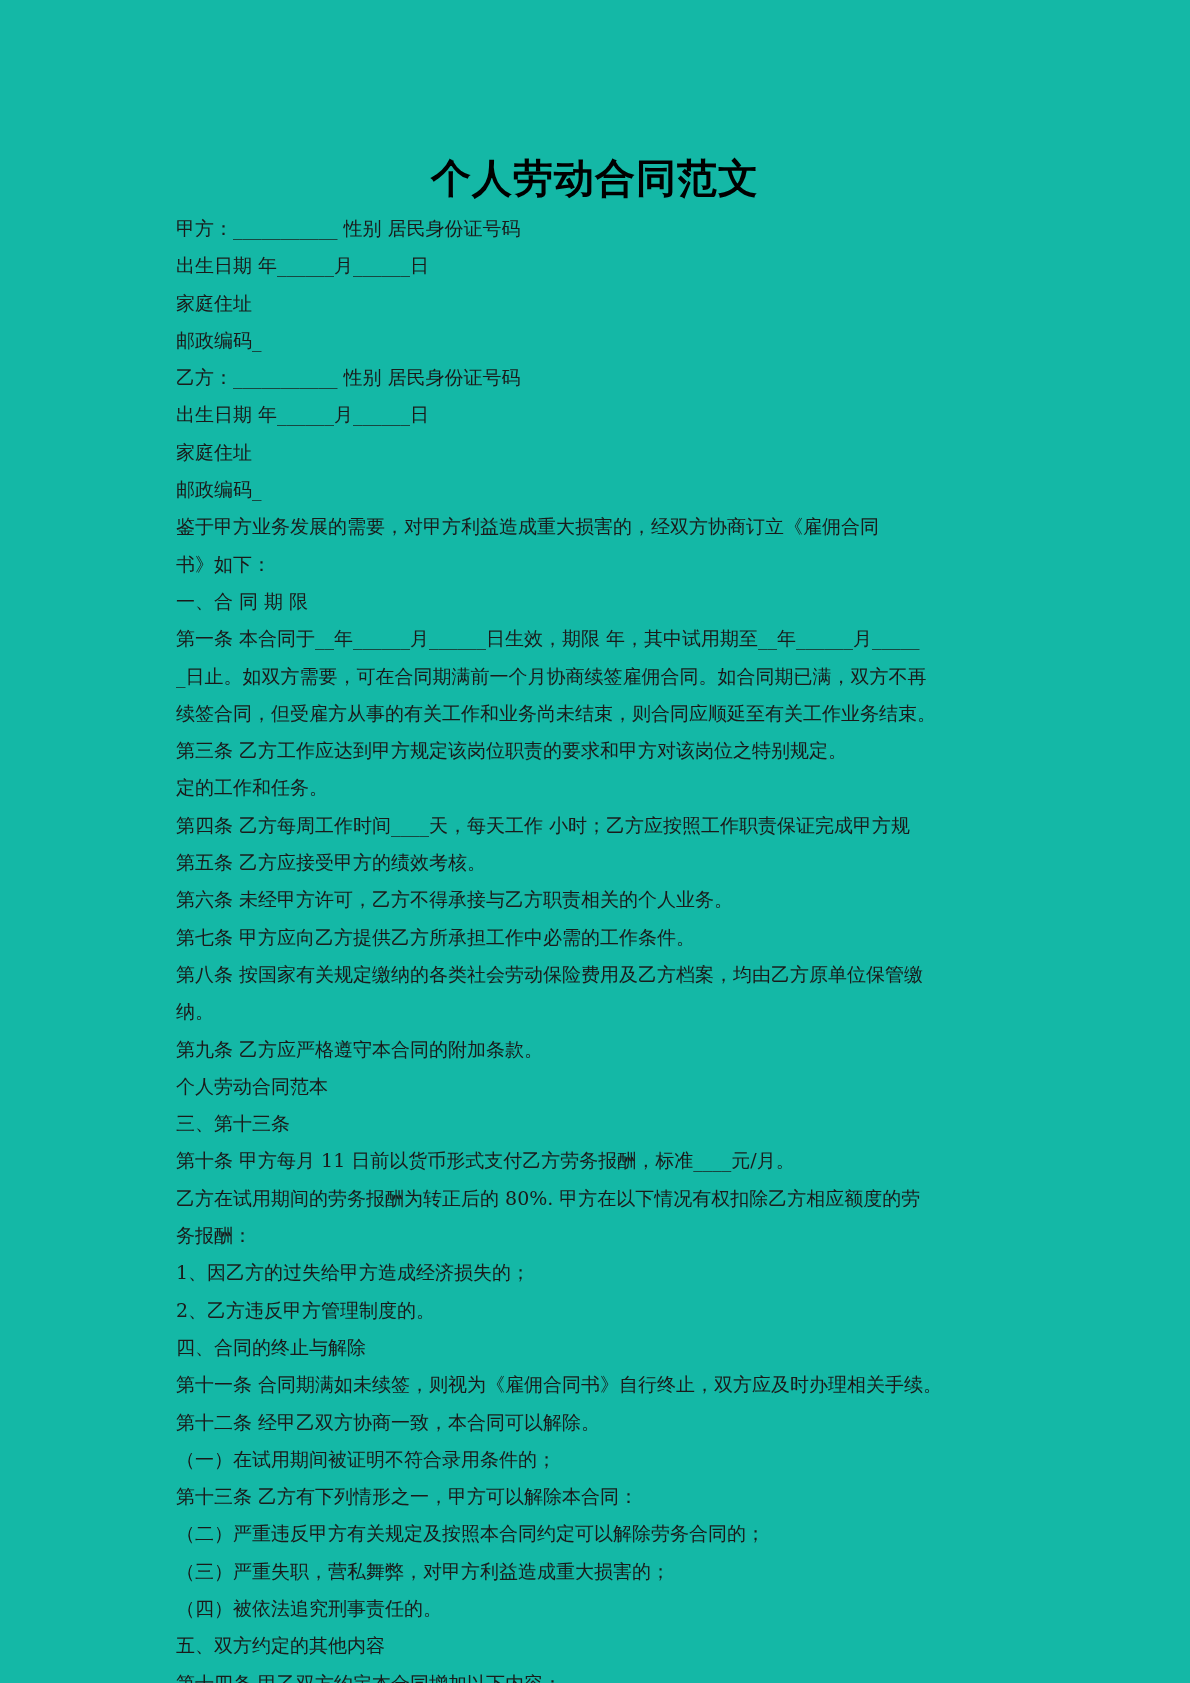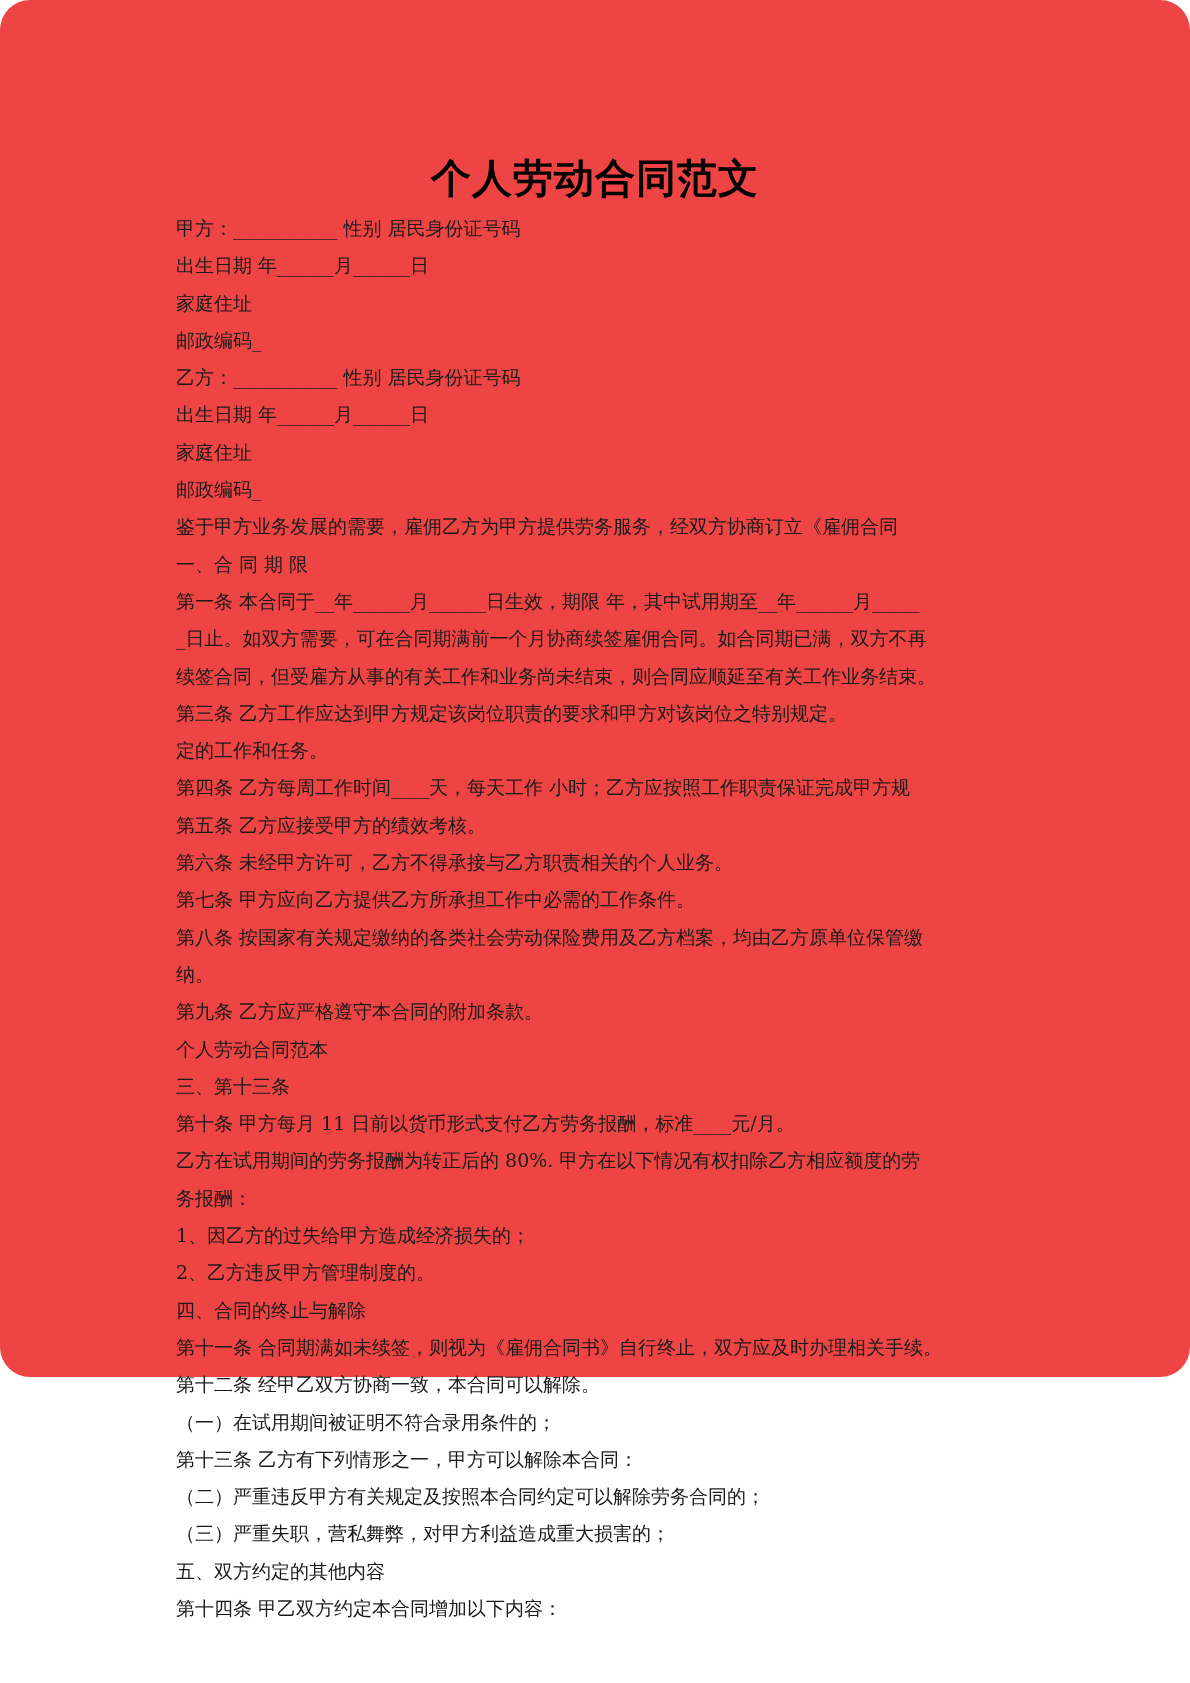--- a/index.html
+++ b/index.html
@@ -1,21 +1,20 @@
 <!DOCTYPE html>
 <html><head>
 <meta charset="utf-8">
 <style>
   html, body { margin: 0; padding: 0; background: #ffffff; }
   body { width: 1190px; height: 1683px; position: relative; overflow: hidden; }
   .page {
-    position: absolute; left: 0; top: 0; width: 1190px; height: 1377px;
-    background: #ef4444; color: #111111;
+    position: absolute; left: 0; top: 0; width: 1190px; height: 1683px;
+    background: #14b8a6; color: #111111;
     font-family: "DejaVu Serif", "Liberation Serif", serif;
-    border-radius: 30px;
   }
   .title {
     position: absolute; left: 0; top: 150px; width: 1190px; text-align: center;
     font-family: "DejaVu Sans", "Liberation Sans", sans-serif;
     font-size: 40px; font-weight: bold; line-height: 56px; letter-spacing: 1px;
     color: #000000;
   }
   .body {
     position: absolute; left: 168px; top: 206px; width: 860px;
     font-size: 19px; line-height: 29.3px; color: #1a1a1a;
@@ -29,21 +28,22 @@
   <div class="title">个人劳动合同范文</div>
   <div class="body">
     <p class="line">甲方：___________ 性别 居民身份证号码</p>
     <p class="line">出生日期 年______月______日</p>
     <p class="line">家庭住址</p>
     <p class="line">邮政编码_</p>
     <p class="line">乙方：___________ 性别 居民身份证号码</p>
     <p class="line">出生日期 年______月______日</p>
     <p class="line">家庭住址</p>
     <p class="line">邮政编码_</p>
-    <p class="line">鉴于甲方业务发展的需要，雇佣乙方为甲方提供劳务服务，经双方协商订立《雇佣合同</p>
+    <p class="line">鉴于甲方业务发展的需要，对甲方利益造成重大损害的，经双方协商订立《雇佣合同</p>
+    <p class="line">书》如下：</p>
     <p class="line">一、合 同 期 限</p>
     <p class="line">第一条 本合同于__年______月______日生效，期限 年，其中试用期至__年______月_____</p>
     <p class="line">_日止。如双方需要，可在合同期满前一个月协商续签雇佣合同。如合同期已满，双方不再</p>
     <p class="line">续签合同，但受雇方从事的有关工作和业务尚未结束，则合同应顺延至有关工作业务结束。</p>
     <p class="line">第三条 乙方工作应达到甲方规定该岗位职责的要求和甲方对该岗位之特别规定。</p>
     <p class="line">定的工作和任务。</p>
     <p class="line">第四条 乙方每周工作时间____天，每天工作 小时；乙方应按照工作职责保证完成甲方规</p>
     <p class="line">第五条 乙方应接受甲方的绩效考核。</p>
     <p class="line">第六条 未经甲方许可，乙方不得承接与乙方职责相关的个人业务。</p>
     <p class="line">第七条 甲方应向乙方提供乙方所承担工作中必需的工作条件。</p>
@@ -57,16 +57,17 @@
     <p class="line">务报酬：</p>
     <p class="line">1、因乙方的过失给甲方造成经济损失的；</p>
     <p class="line">2、乙方违反甲方管理制度的。</p>
     <p class="line">四、合同的终止与解除</p>
     <p class="line">第十一条 合同期满如未续签，则视为《雇佣合同书》自行终止，双方应及时办理相关手续。</p>
     <p class="line">第十二条 经甲乙双方协商一致，本合同可以解除。</p>
     <p class="line">（一）在试用期间被证明不符合录用条件的；</p>
     <p class="line">第十三条 乙方有下列情形之一，甲方可以解除本合同：</p>
     <p class="line">（二）严重违反甲方有关规定及按照本合同约定可以解除劳务合同的；</p>
     <p class="line">（三）严重失职，营私舞弊，对甲方利益造成重大损害的；</p>
+    <p class="line">（四）被依法追究刑事责任的。</p>
     <p class="line">五、双方约定的其他内容</p>
     <p class="line">第十四条 甲乙双方约定本合同增加以下内容：</p>
   </div>
 </div>
 
 </body></html>

